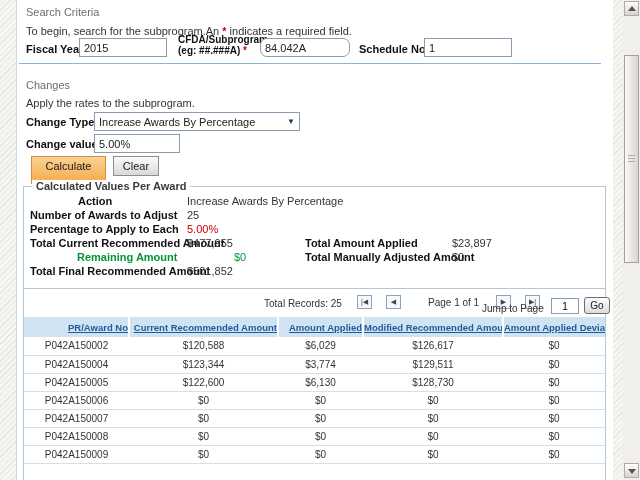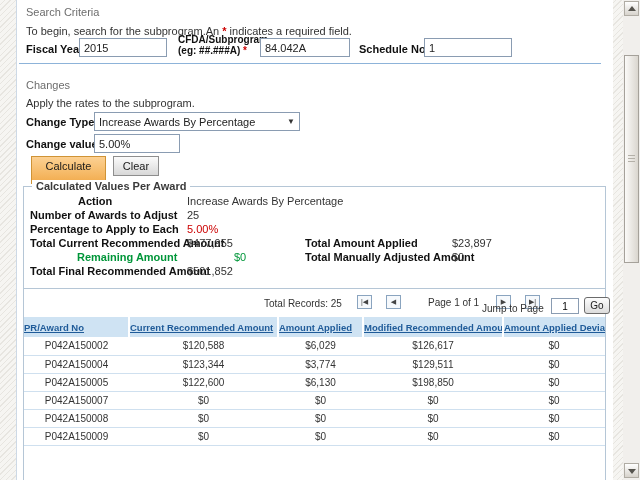--- a/index.html
+++ b/index.html
@@ -60,21 +60,21 @@
     font-family: "Liberation Sans", sans-serif; font-size: 10px; text-align: center; outline: none;
   }
   .go-btn {
     position: absolute; width: 26px; height: 17px; border: 1px solid #6b6b6b; border-radius: 3px;
     background: linear-gradient(#fdfdfd, #dcdcdc); font-size: 10px; color: #222;
     text-align: center; line-height: 15px; cursor: default;
   }
   table.awards { border-collapse: collapse; table-layout: fixed; width: 581px; }
   table.awards th {
     background: #cfe3f3; height: 20px; font-size: 9.5px; font-weight: bold;
-    color: #1f5b99; text-decoration: underline; text-align: left; white-space: nowrap;
+    color: #1f5b99; text-decoration: underline; text-align: right; white-space: nowrap;
     border-right: 2px solid #ffffff; overflow: hidden; cursor: pointer;
   }
   table.awards th:last-child { border-right: none; }
   table.awards td {
     height: 18px; font-size: 10px; color: #333; text-align: center;
     border-bottom: 1px solid #cfe0ef; white-space: nowrap; overflow: hidden;
   }
   
   .scrollbar { position: absolute; right: 0; top: 0; width: 17px; height: 480px; background: #f1efec; }
   .sb-btn {
@@ -108,21 +108,21 @@
   <div class="abs sec-title" style="left:9px; top:6px;">Search Criteria</div>
   <div class="abs instr" style="left:9px; top:25px;"><span>To begin, search for the subprogram.An </span><span class="req">*</span><span> indicates a required field.</span></div>
 
   <div class="abs lbl" style="left:9px; top:43px;"><span>Fiscal Year</span><span class="req">*</span></div>
   <input class="abs txt-input" style="left: 62px; top: 38px; width: 88px;" value="2015">
 
   <div class="abs lbl-sm" style="left:161px; top:34px;">
     <div>CFDA/Subprogram</div>
     <div><span>(eg: ##.###A) </span><span class="req">*</span></div>
   </div>
-  <input class="abs txt-input" style="left: 243px; top: 38px; width: 90px;" value="84.042A">
+  <input class="abs txt-input" style="left: 243px; top: 38px; width: 90px; border-radius: 7px;" value="84.042A">
 
   <div class="abs lbl" style="left:342px; top:43px;"><span>Schedule No</span><span class="req">*</span></div>
   <input class="abs txt-input" style="left: 407px; top: 38px; width: 88px;" value="1">
 
   <div class="abs blue-hr" style="left:2px; top:63px; width:582px;"></div>
 
   <div class="abs sec-title" style="left:9px; top:79px;">Changes</div>
   <div class="abs instr" style="left:9px; top:97px;">Apply the rates to the subprogram.</div>
 
   <div class="abs lbl" style="left:9px; top:116px;"><span>Change Type</span><span class="req">*</span></div>
@@ -206,21 +206,28 @@
             <td>P042A150004</td>
             <td>$123,344</td>
             <td>$3,774</td>
             <td>$129,511</td>
             <td>$0</td>
           </tr>
           <tr>
             <td>P042A150005</td>
             <td>$122,600</td>
             <td>$6,130</td>
-            <td>$198,850</td>
+            <td>$128,730</td>
+            <td>$0</td>
+          </tr>
+          <tr>
+            <td>P042A150006</td>
+            <td>$0</td>
+            <td>$0</td>
+            <td>$0</td>
             <td>$0</td>
           </tr>
           <tr>
             <td>P042A150007</td>
             <td>$0</td>
             <td>$0</td>
             <td>$0</td>
             <td>$0</td>
           </tr>
           <tr>

